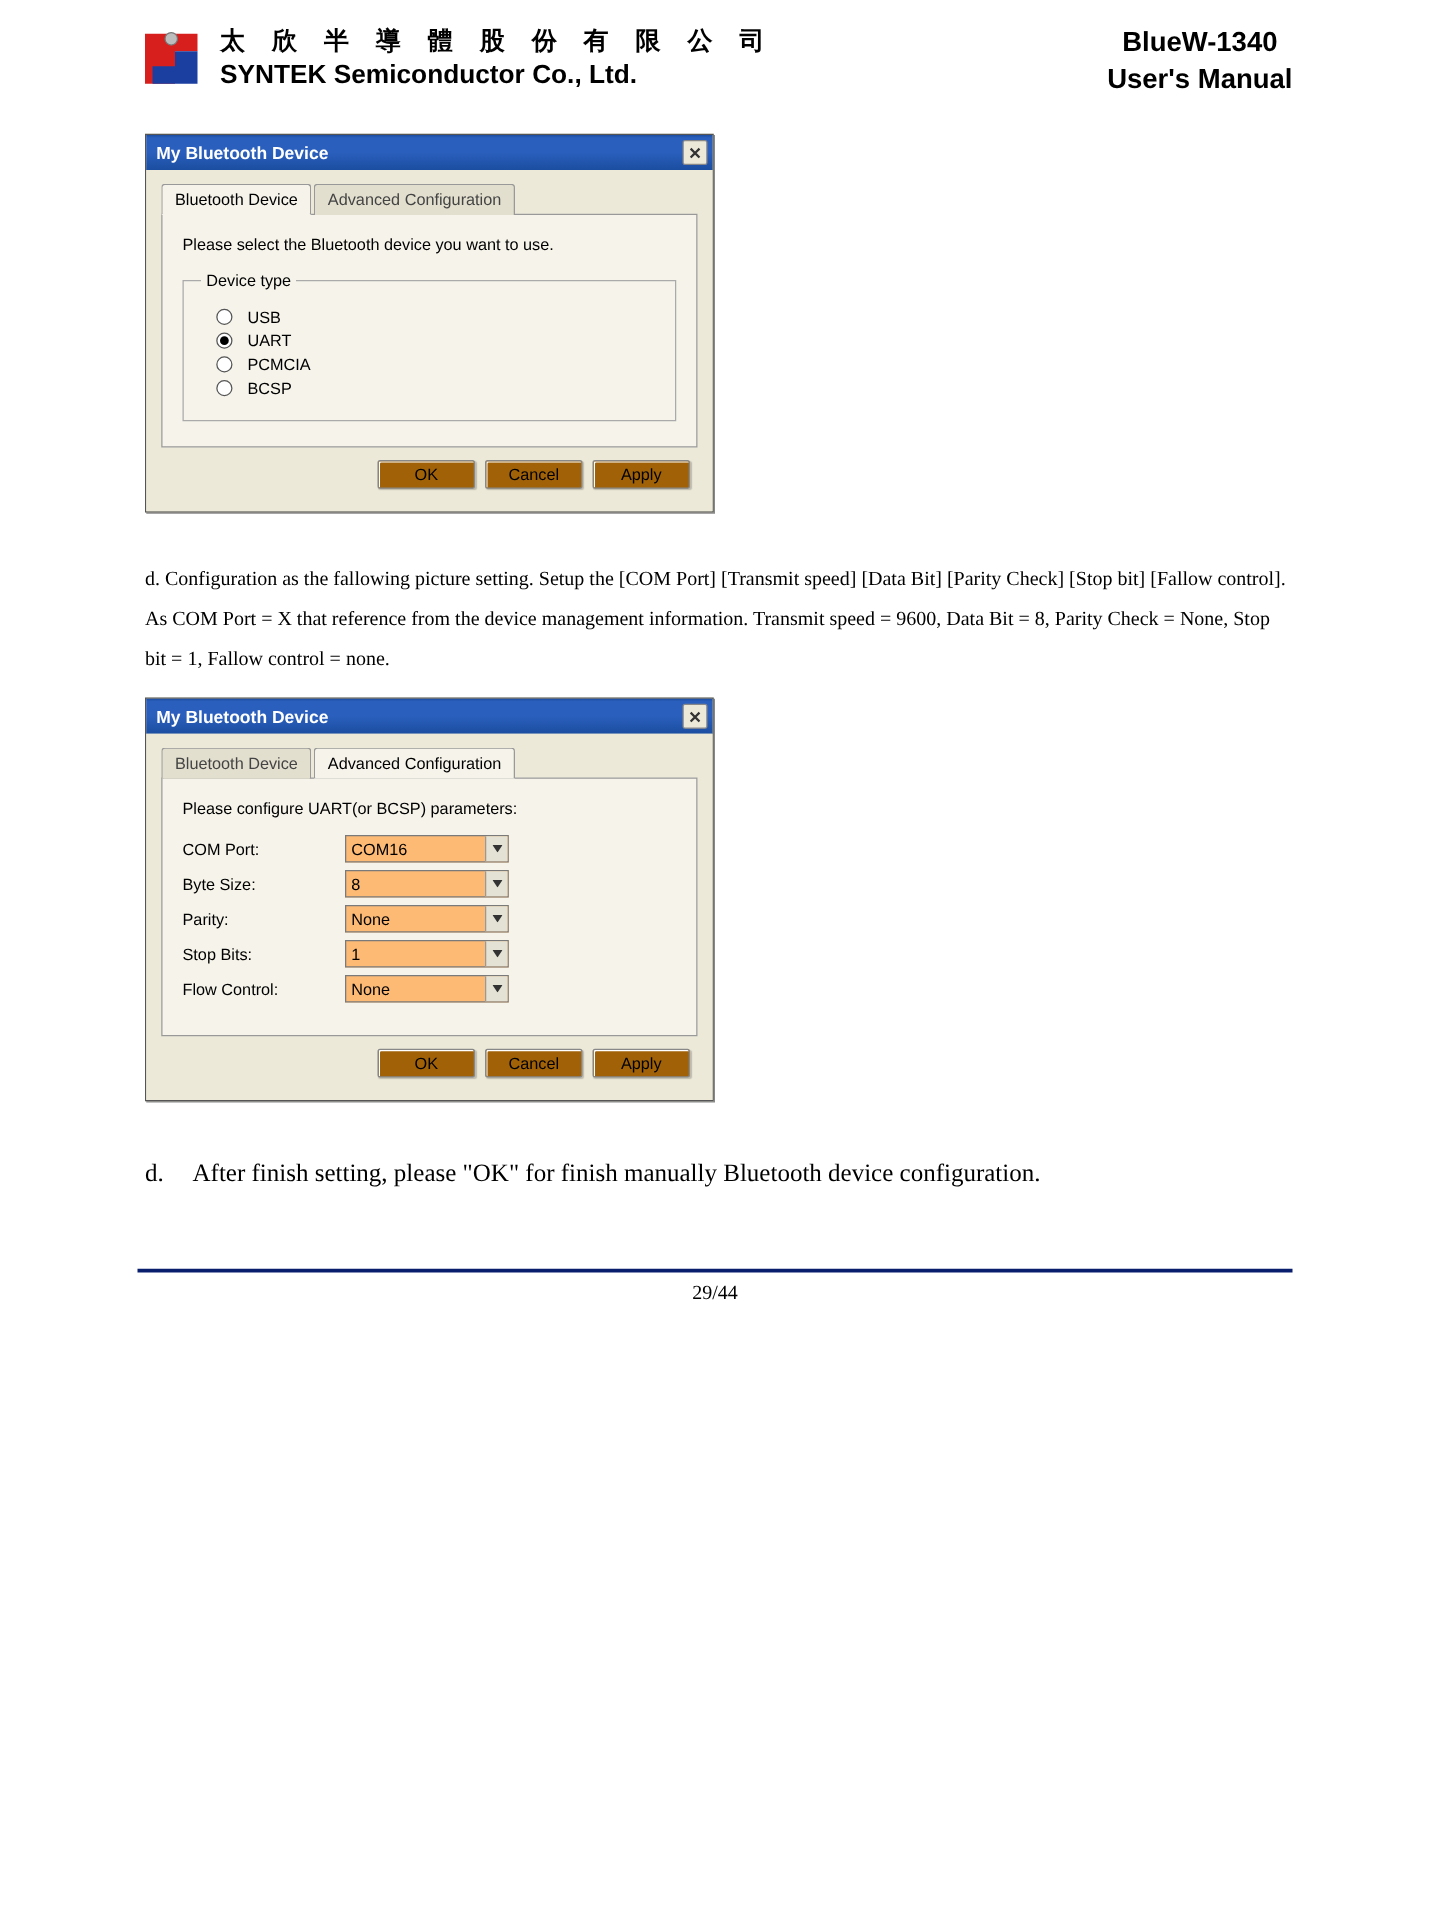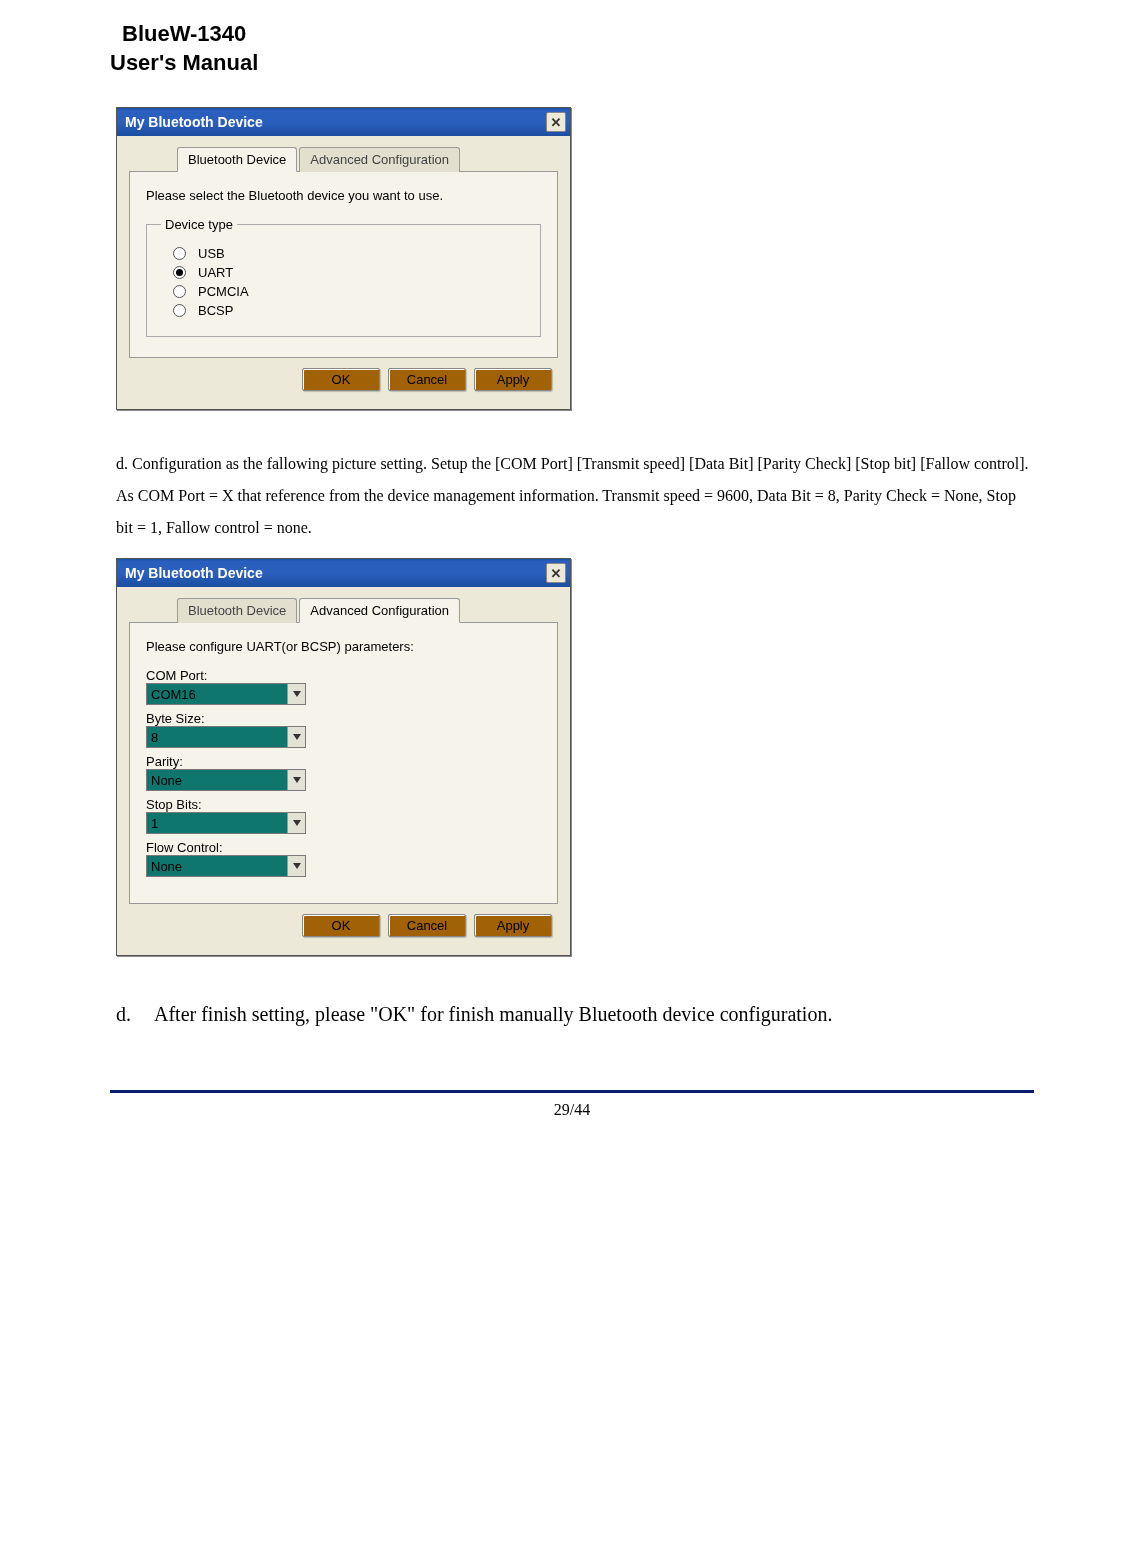--- a/index.html
+++ b/index.html
@@ -83,21 +83,20 @@
     border-radius: 2px;
   }
   .dialog-body {
     padding: 10px 12px 12px 12px;
     background: #ece9d8;
   }
   .tabs {
     display: flex;
     position: relative;
     z-index: 2;
-    margin-left: 48px;
   }
   .tab {
     padding: 4px 10px;
     border: 1px solid #999;
     background: #ece9d8;
     border-bottom: none;
     margin-right: 2px;
     font-size: 13px;
     position: relative;
     top: 1px;
@@ -163,34 +162,33 @@
     padding: 3px 0;
     text-align: center;
     border: 1px solid #888;
     background: #a16207;
     font-size: 13px;
     box-shadow: 1px 1px 0 #fff inset, 1px 1px 1px rgba(0,0,0,.2);
     border-radius: 2px;
   }
   .param-row {
     display: flex;
-    align-items: flex-start;
+    align-items: center;
     margin: 6px 0;
-    flex-direction: column;
   }
   .param-label {
     width: 130px;
     font-size: 13px;
   }
   .combo {
     display: flex;
     align-items: stretch;
-    width: 160px;
+    width: 131px;
     border: 1px solid #7a7a7a;
-    background: #0f766e;
+    background: #fdba74;
     height: 22px;
   }
   .combo .combo-text {
     flex: 1;
     padding: 2px 4px;
     font-size: 13px;
     line-height: 17px;
     overflow: hidden;
   }
   .combo .combo-text.hl {
@@ -227,20 +225,33 @@
     font-size: 16px;
     padding: 8px 0 0 0;
   }
 </style>
 </head>
 <body>
 
 <div class="page">
 
   <div class="header">
+    <div class="header-left">
+      <div class="logo">
+        <svg width="54" height="48" viewBox="0 0 54 48">
+          <path d="M6 4 H48 V18 H30 V44 H6 Z" fill="#d7201e"></path>
+          <path d="M30 18 H48 V44 H12 V30 H30 Z" fill="#1b3fa0"></path>
+          <circle cx="27" cy="8" r="5" fill="#bdbdbd" stroke="#777"></circle>
+        </svg>
+      </div>
+      <div class="company-text">
+        <div class="company-cn">太 欣 半 導 體 股 份 有 限 公 司</div>
+        <div>SYNTEK Semiconductor Co., Ltd.</div>
+      </div>
+    </div>
     <div class="header-right">
       <div>BlueW-1340</div>
       <div>User's Manual</div>
     </div>
   </div>
 
   <div class="content">
 
     <div class="dialog">
       <div class="titlebar">

